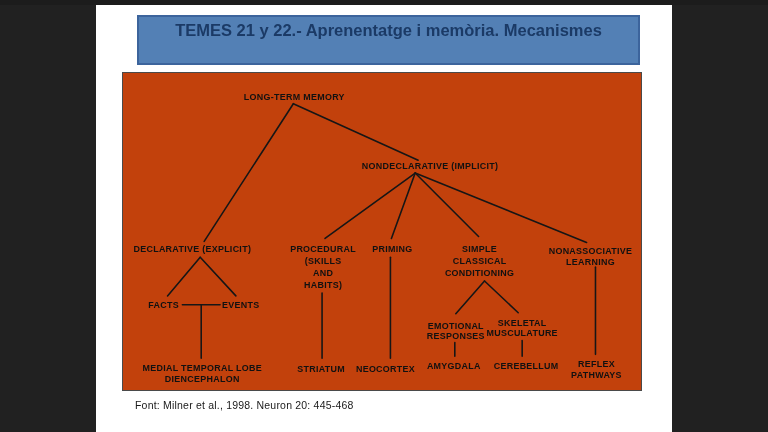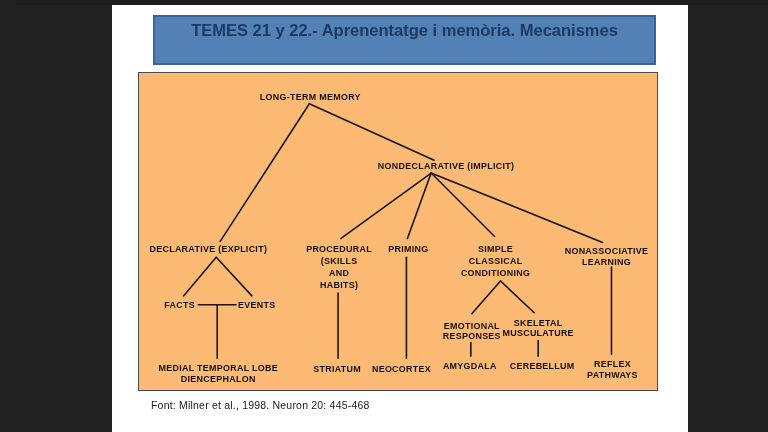--- a/index.html
+++ b/index.html
@@ -2,40 +2,40 @@
 <html><head>
 <meta charset="utf-8">
 <style>
   html,body{margin:0;padding:0;}
   body{
     width:768px;height:432px;overflow:hidden;
     background:#212121;
     font-family:"Liberation Sans",sans-serif;
     position:relative;
   }
-  .stage{position:absolute;left:16px;top:0;width:608px;height:432px;}
+  .stage{position:absolute;left:0;top:0;width:608px;height:432px;}
   .top-strip{position:absolute;left:0;top:0;width:768px;height:5px;background:#1c1c1c;}
   .slide{
     position:absolute;left:96px;top:5px;width:576px;height:427px;
     background:#ffffff;
   }
   .banner{
     position:absolute;left:41px;top:10px;width:499px;height:43px;
     background:#5380b5;
     border:2px solid #3c649c;
     color:#1b3a66;
     font-weight:bold;
     font-size:16.5px;
     line-height:21.5px;
     text-align:center;
     padding-top:3px;
   }
   .frame{
     position:absolute;left:26px;top:67px;width:518px;height:317px;
-    background:#fdba74;
+    background:#c2410c;
     border:1.5px solid #4a4a4a;
   }
   .frame svg{display:block;}
   .tree-edge{stroke:#161616;stroke-width:1.6;stroke-linecap:round;}
   .tree-label{
     font-family:"Liberation Sans",sans-serif;
     font-size:9px;
     font-weight:bold;
     letter-spacing:0.3px;
     fill:#111111;

